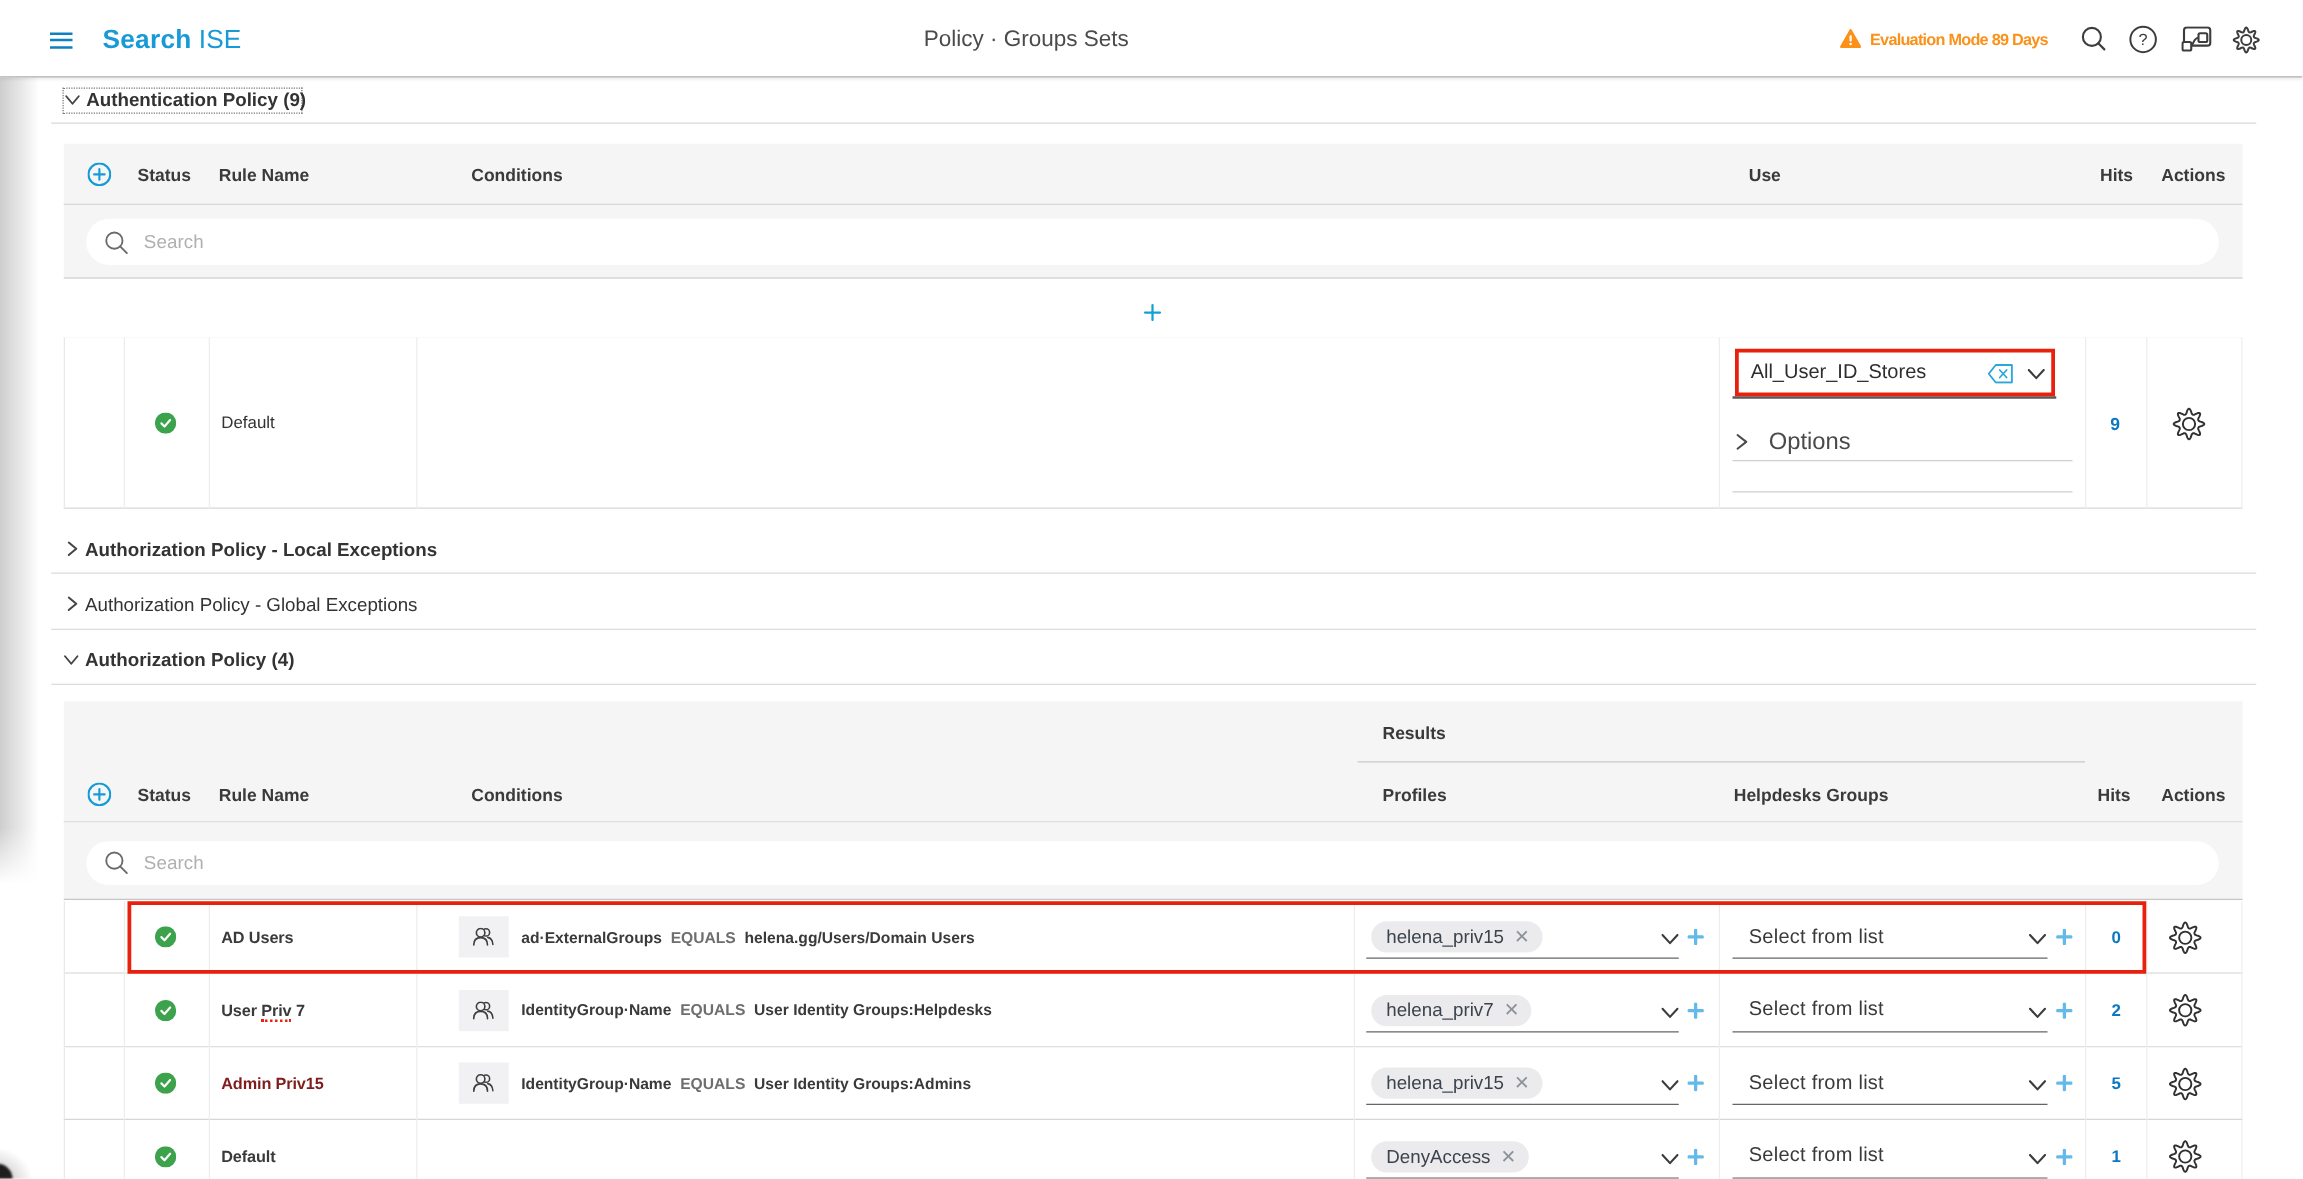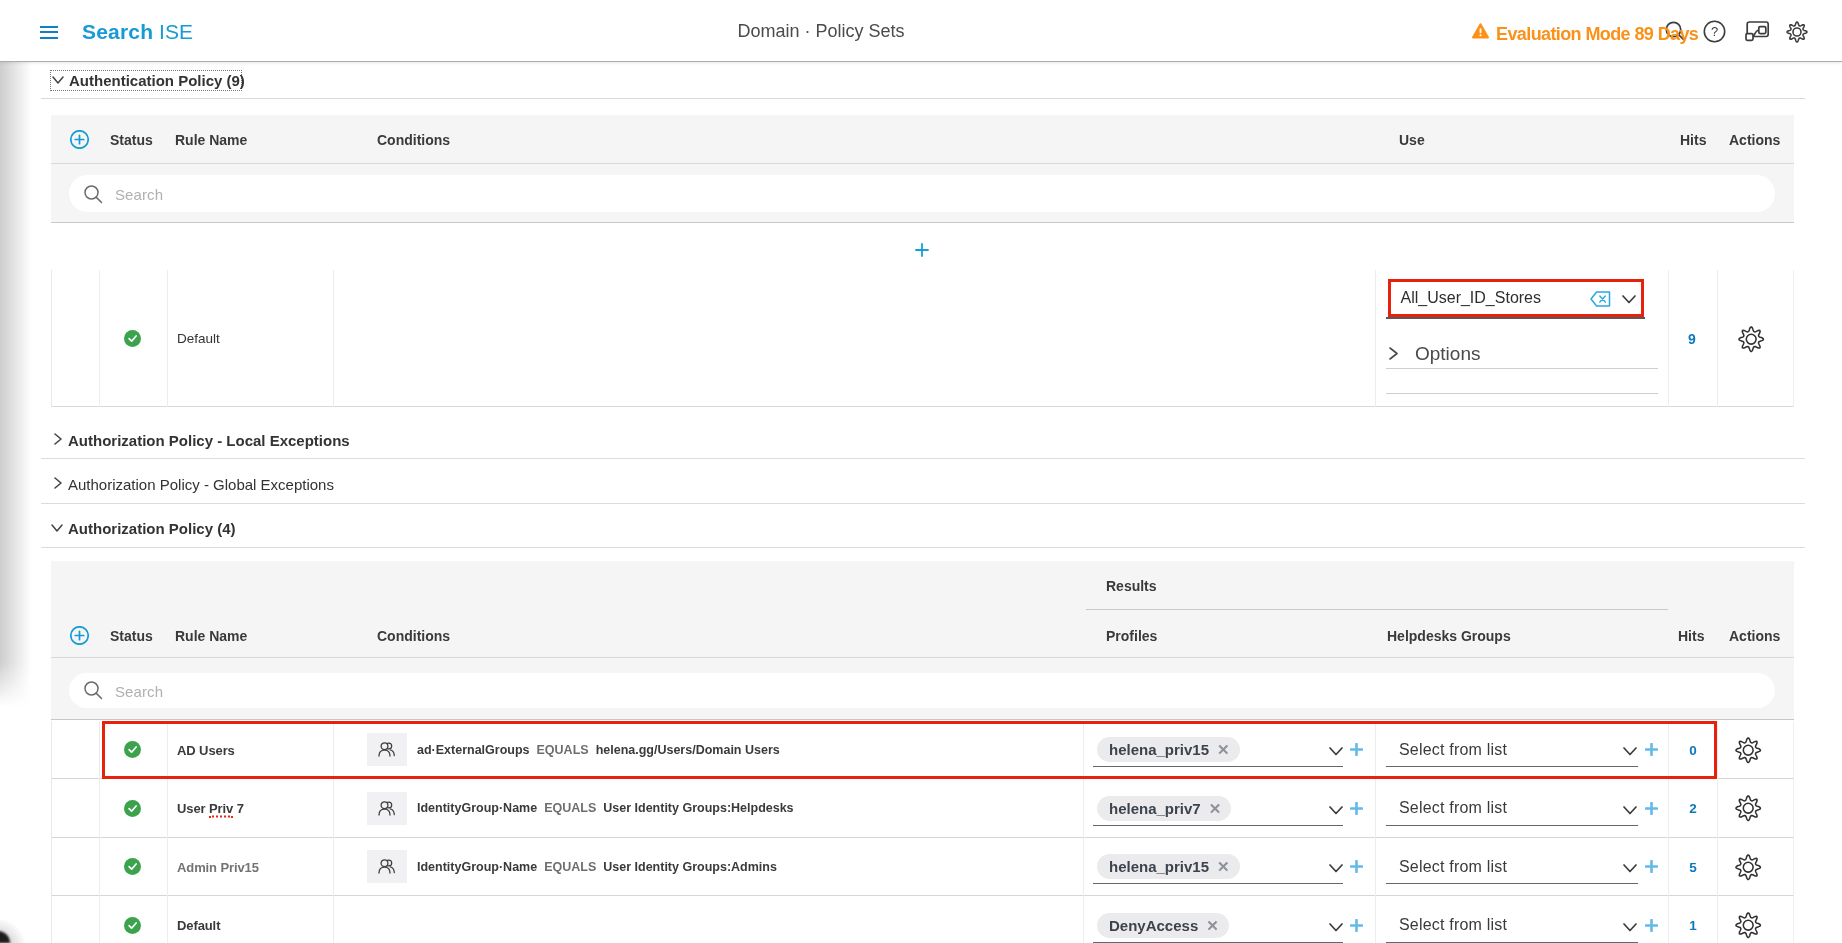--- a/index.html
+++ b/index.html
@@ -4,39 +4,39 @@
   html,body{margin:0;padding:0;}
   body{width:1842px;height:943px;position:relative;overflow:hidden;background:#fff;
        font-family:"Liberation Sans", sans-serif; -webkit-font-smoothing:antialiased;}
   .abs{position:absolute;}
   .hline{position:absolute;height:1px;background:#dcdcdc;}
   .vline{position:absolute;width:1px;background:#ededed;}
   .lbl{position:absolute;font-weight:700;font-size:14px;color:#3a3a3a;}
   .txt{position:absolute;font-size:14px;color:#333;}
   .ctr{transform:translateY(-50%);}
   .pill{position:absolute;height:25px;border-radius:13px;background:#ebebee;color:#3c434c;
-        font-size:15px;line-height:25px;padding:0 10px 0 12px;font-weight:700;}
+        font-size:15px;line-height:25px;padding:0 10px 0 12px;font-weight:400;}
   .pillx{color:#8d9299;font-size:15px;margin-left:8px;}
   .sfl{position:absolute;font-size:16px;letter-spacing:0.2px;color:#3a3a3a;}
   .hits{position:absolute;font-size:13.5px;font-weight:700;color:#0c78bf;transform:translate(-50%,-50%);}
 </style></head>
 <body>
 
 <div class="abs" style="left:0;top:0;width:1842px;height:61px;background:#fff;border-bottom:1px solid #adadad;box-shadow:0 1px 3px rgba(0,0,0,0.10)"></div>
 <div class="abs" style="left:40px;top:25.5px;width:18px;height:2.4px;background:#0f80c0;z-index:6"></div>
 <div class="abs" style="left:40px;top:31.0px;width:18px;height:2.4px;background:#0f80c0;z-index:6"></div>
 <div class="abs" style="left:40px;top:36.5px;width:18px;height:2.4px;background:#0f80c0;z-index:6"></div>
 <div class="abs" style="left:82px;top:20px;font-size:21px;color:#179ad6;z-index:6"><span style="font-weight:700;letter-spacing:0.2px">Search</span> <span style="font-weight:400">ISE</span></div>
-<div class="abs" style="left:671px;top:21px;width:300px;text-align:center;font-size:18px;color:#4b4b4b;z-index:6">Domain · Policy Sets</div>
+<div class="abs" style="left:671px;top:21px;width:300px;text-align:center;font-size:18px;color:#4b4b4b;z-index:6">Policy · Groups Sets</div>
 <svg style="position:absolute;left:1471.5px;top:23.0px" width="17" height="16" viewBox="0 0 17 16">
     <path d="M8.5,1.2 L16,14.4 L1,14.4 Z" fill="#fb9119" stroke="#fb9119" stroke-width="2" stroke-linejoin="round"></path>
     <rect x="7.6" y="5.2" width="1.8" height="5" rx="0.9" fill="#fff"></rect>
     <circle cx="8.5" cy="12.2" r="1.05" fill="#fff"></circle>
   </svg>
-<div class="abs" style="left:1496px;top:24px;font-size:18px;letter-spacing:-0.6px;font-weight:700;color:#fb9119;z-index:6">Evaluation Mode 89 Days</div>
+<div class="abs" style="left:1496px;top:24px;font-size:13px;letter-spacing:-0.6px;font-weight:700;color:#fb9119;z-index:6">Evaluation Mode 89 Days</div>
 <svg style="position:absolute;left:1665.0px;top:20.5px" width="20" height="20" viewBox="0 0 20 20">
     <circle cx="8.5" cy="8.5" r="7.2" fill="none" stroke="#3d3d3d" stroke-width="1.7"></circle>
     <path d="M13.6,13.6 L18.5,18.5" stroke="#3d3d3d" stroke-width="1.7" stroke-linecap="round"></path>
   </svg>
 <svg style="position:absolute;left:1702.5px;top:19.5px" width="23" height="23" viewBox="0 0 23 23">
     <circle cx="11.5" cy="11.5" r="10.2" fill="none" stroke="#3d3d3d" stroke-width="1.6"></circle>
     <text x="11.5" y="16.2" font-family="Liberation Sans, sans-serif" font-size="13px" fill="#3d3d3d" text-anchor="middle">?</text>
   </svg>
 <svg style="position:absolute;left:1744.5px;top:20.5px" width="25" height="21" viewBox="0 0 25 21">
     <rect x="2.2" y="1" width="21" height="14.5" rx="2.2" fill="none" stroke="#3d3d3d" stroke-width="1.7"></rect>
@@ -239,21 +239,21 @@
 <div class="vline" style="left:167px;top:837.5px;height:58.5px"></div>
 <div class="vline" style="left:333px;top:837.5px;height:58.5px"></div>
 <div class="vline" style="left:1083px;top:837.5px;height:58.5px"></div>
 <div class="vline" style="left:1375px;top:837.5px;height:58.5px"></div>
 <div class="vline" style="left:1668px;top:837.5px;height:58.5px"></div>
 <div class="vline" style="left:1717px;top:837.5px;height:58.5px"></div>
 <svg style="position:absolute;left:123.5px;top:858.2px" width="17" height="17" viewBox="0 0 17 17">
     <circle cx="8.5" cy="8.5" r="8.5" fill="#3ca24c"></circle>
     <path d="M5.10,8.70 L7.60,11.20 L12.10,6.00" fill="none" stroke="#fff" stroke-width="1.7" stroke-linecap="round" stroke-linejoin="round"></path>
   </svg>
-<div class="txt ctr" style="left:177px;top:866.8px;font-size:13px;letter-spacing:-0.1px;font-weight:700;color:#737373">Admin Priv15</div>
+<div class="txt ctr" style="left:177px;top:866.8px;font-size:13px;letter-spacing:-0.1px;font-weight:700;color:#7f1d1d">Admin Priv15</div>
 <div class="abs" style="left:367px;top:850.2px;width:40px;height:33px;background:#f1f1f3"></div>
 <svg style="position:absolute;left:377.0px;top:859.2px" width="20" height="15" viewBox="0 0 20 15">
     <circle cx="11.8" cy="3.9" r="2.9" fill="none" stroke="#3f3f3f" stroke-width="1.25"></circle>
     <path d="M13.2,7.9 C15.7,8.3 17.1,10.4 17.3,13.6" fill="none" stroke="#3f3f3f" stroke-width="1.25" stroke-linecap="round"></path>
     <circle cx="7.5" cy="4.2" r="3.4" fill="#f1f1f3" stroke="#3f3f3f" stroke-width="1.3"></circle>
     <path d="M2.0,14 C2.0,9.7 4.4,8.1 7.5,8.1 C10.6,8.1 13.0,9.7 13.0,14 Z" fill="#f1f1f3"></path>
     <path d="M2.0,14 C2.0,9.7 4.4,8.1 7.5,8.1 C10.6,8.1 13.0,9.7 13.0,14" fill="none" stroke="#3f3f3f" stroke-width="1.3" stroke-linecap="round"></path>
   </svg>
 <div class="abs ctr" style="left:417px;top:866.8px;font-size:12.5px;color:#3a3a3a;font-weight:700;white-space:nowrap">IdentityGroup·Name<span style="color:#6e6e6e;margin:0 7px">EQUALS</span>User Identity Groups:Admins</div>
 <div class="pill" style="left:1097px;top:854.2px">helena_priv15<span class="pillx">✕</span></div>

